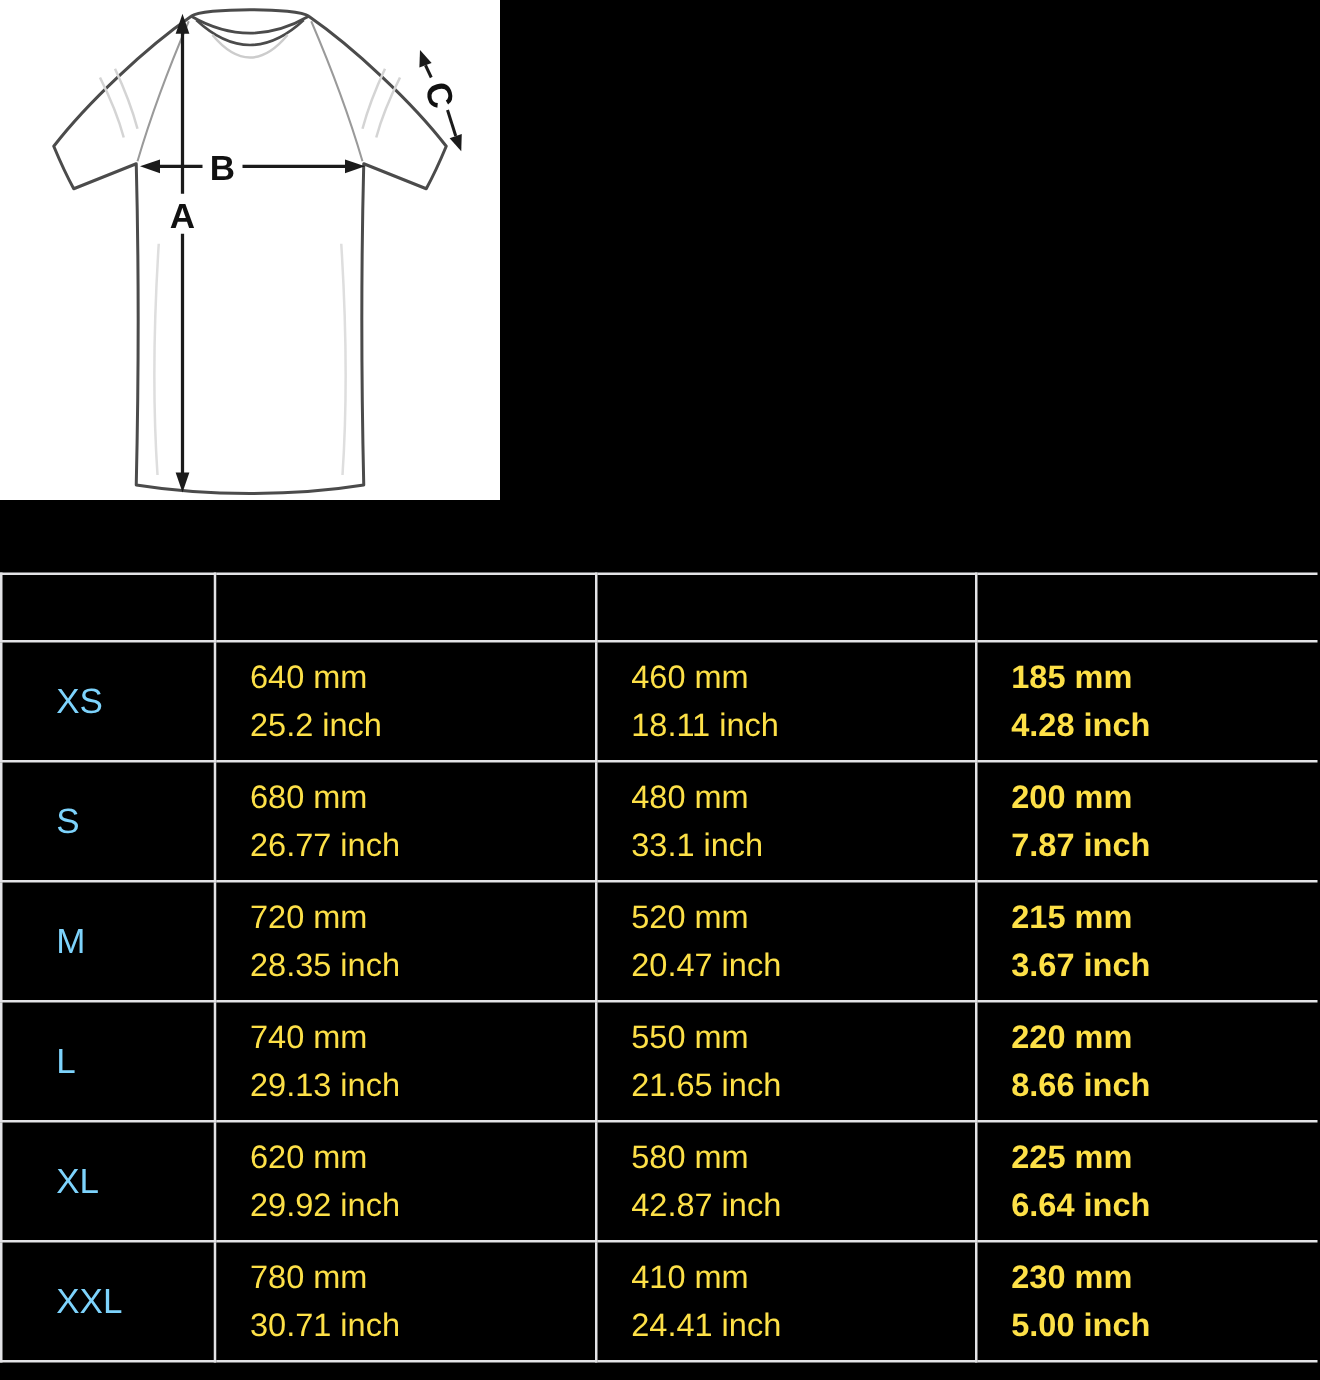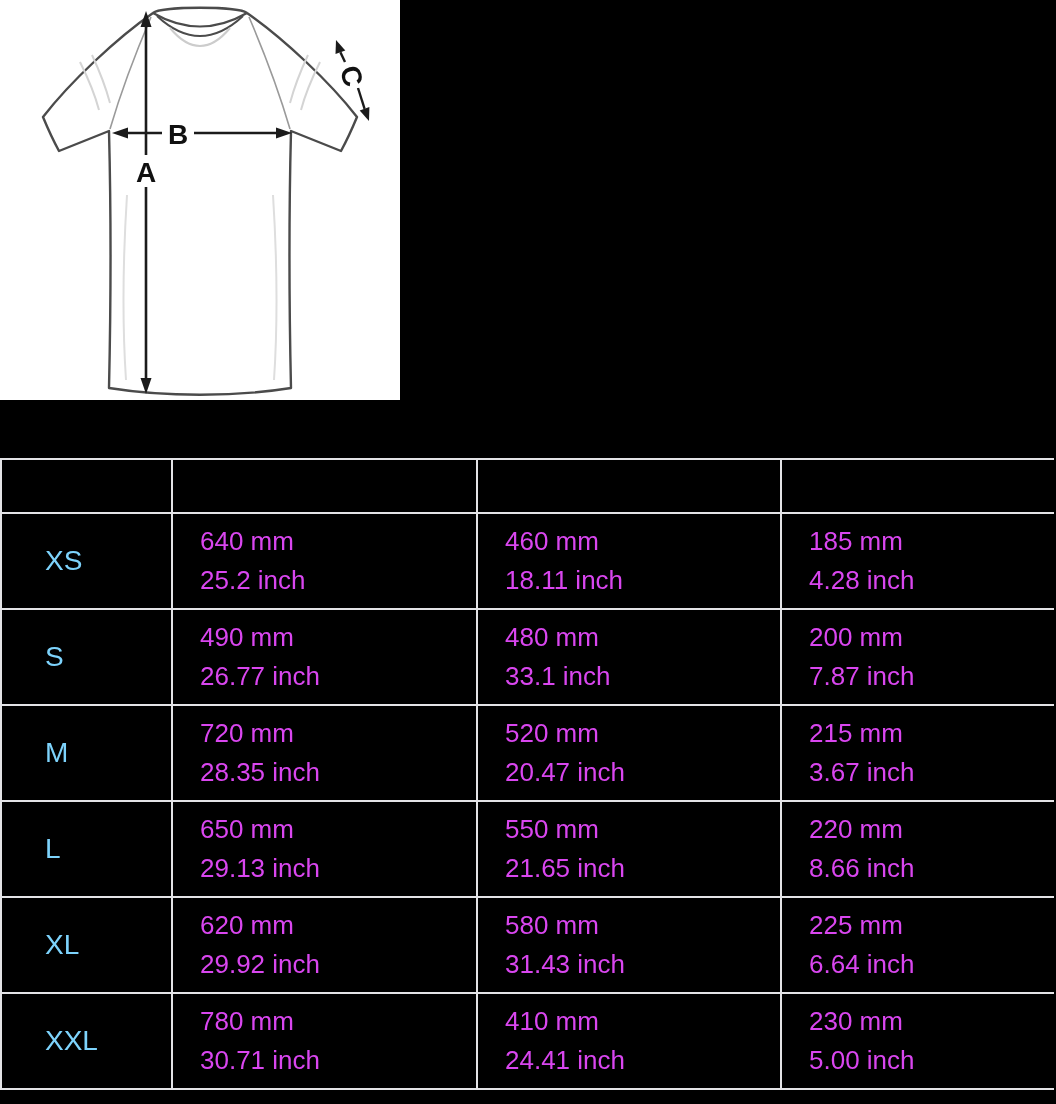--- a/index.html
+++ b/index.html
@@ -45,32 +45,33 @@
   .size-table td {
     border: 2px solid #e3e3e6;
     background: #000000;
     padding: 0;
     text-align: left;
     vertical-align: middle;
   }
   .size-table th:last-child,
   .size-table td:last-child {
     border-right: none;
+    font-weight: bold;
   }
   .size-table thead th { height: 52px; }
   .size-table tbody td { height: 94px; }
   td.size-cell {
     padding-left: 43px;
     font-size: 28px;
     color: #7dd3fc;
   }
   td.meas-cell {
     padding-left: 27px;
     font-size: 26px;
-    color: #d946ef;
+    color: #fde047;
   }
   .meas-line { line-height: 39px; }
 </style>
 </head>
 <body>
 
 <div class="stage">
 
   <div class="diagram-panel">
     <svg width="400" height="400" viewBox="0 0 400 400">
@@ -159,21 +160,21 @@
           <div class="meas-line">18.11 inch</div>
         </td>
         <td class="meas-cell">
           <div class="meas-line">185 mm</div>
           <div class="meas-line">4.28 inch</div>
         </td>
       </tr>
       <tr>
         <td class="size-cell">S</td>
         <td class="meas-cell">
-          <div class="meas-line">490 mm</div>
+          <div class="meas-line">680 mm</div>
           <div class="meas-line">26.77 inch</div>
         </td>
         <td class="meas-cell">
           <div class="meas-line">480 mm</div>
           <div class="meas-line">33.1 inch</div>
         </td>
         <td class="meas-cell">
           <div class="meas-line">200 mm</div>
           <div class="meas-line">7.87 inch</div>
         </td>
@@ -189,41 +190,41 @@
           <div class="meas-line">20.47 inch</div>
         </td>
         <td class="meas-cell">
           <div class="meas-line">215 mm</div>
           <div class="meas-line">3.67 inch</div>
         </td>
       </tr>
       <tr>
         <td class="size-cell">L</td>
         <td class="meas-cell">
-          <div class="meas-line">650 mm</div>
+          <div class="meas-line">740 mm</div>
           <div class="meas-line">29.13 inch</div>
         </td>
         <td class="meas-cell">
           <div class="meas-line">550 mm</div>
           <div class="meas-line">21.65 inch</div>
         </td>
         <td class="meas-cell">
           <div class="meas-line">220 mm</div>
           <div class="meas-line">8.66 inch</div>
         </td>
       </tr>
       <tr>
         <td class="size-cell">XL</td>
         <td class="meas-cell">
           <div class="meas-line">620 mm</div>
           <div class="meas-line">29.92 inch</div>
         </td>
         <td class="meas-cell">
           <div class="meas-line">580 mm</div>
-          <div class="meas-line">31.43 inch</div>
+          <div class="meas-line">42.87 inch</div>
         </td>
         <td class="meas-cell">
           <div class="meas-line">225 mm</div>
           <div class="meas-line">6.64 inch</div>
         </td>
       </tr>
       <tr>
         <td class="size-cell">XXL</td>
         <td class="meas-cell">
           <div class="meas-line">780 mm</div>

